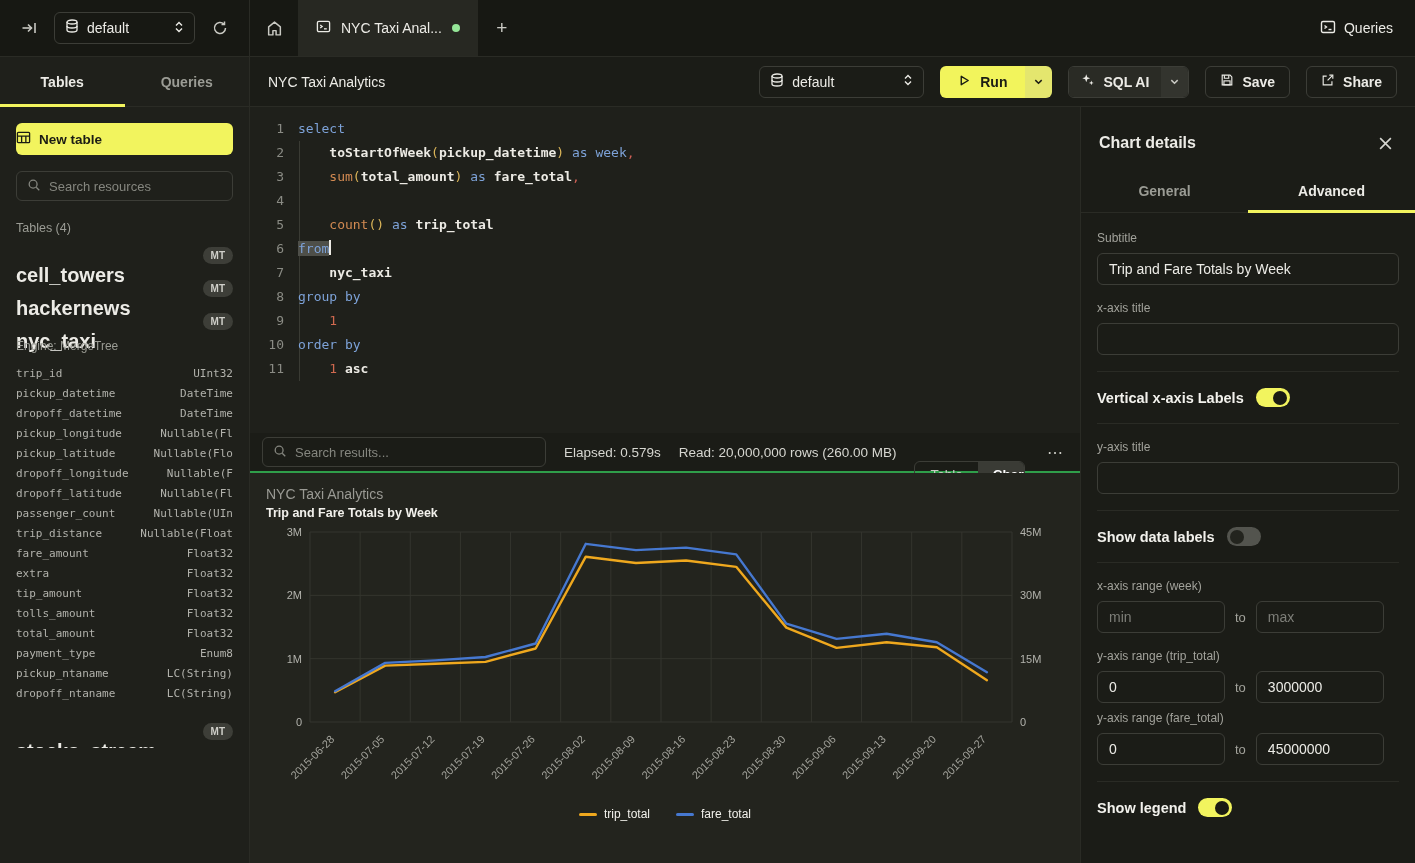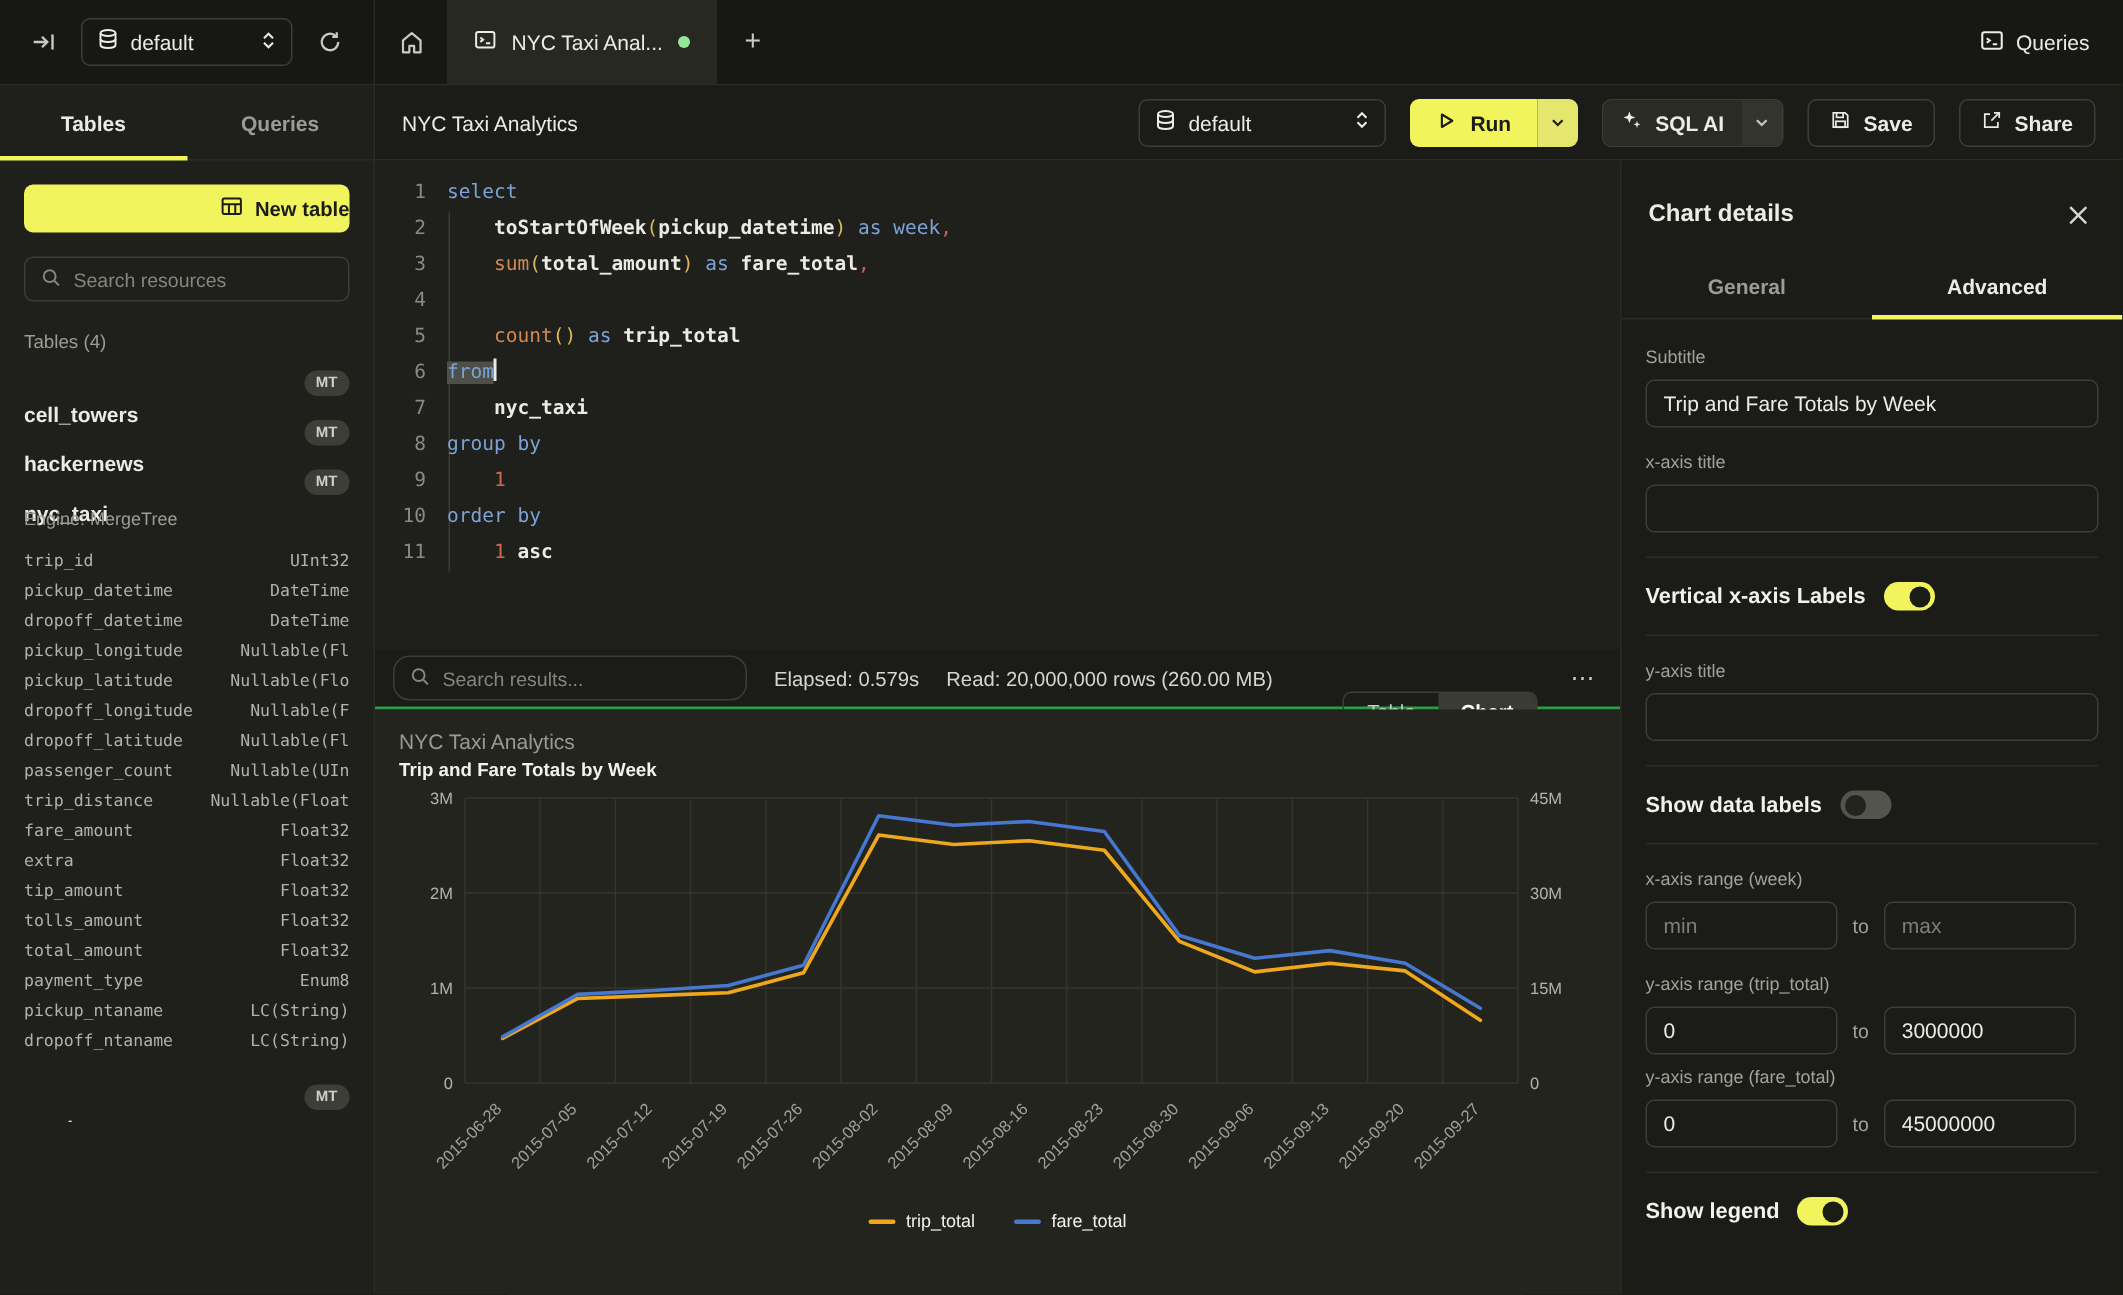--- a/index.html
+++ b/index.html
@@ -24,28 +24,28 @@
   .topbar-right { display:flex; align-items:center; padding:0 22px; gap:8px; color:#ecebe6; margin-left:auto; cursor:pointer; }
   
   .body-row { flex:1; display:flex; min-height:0; }
   
   .sidebar { width:250px; flex:none; background:#1f201b; border-right:1px solid #2a2b25; display:flex; flex-direction:column; overflow:hidden; }
   .side-tabs { height:50px; display:flex; border-bottom:1px solid #2a2b25; flex:none; }
   .side-tab { flex:1; display:flex; align-items:center; justify-content:center; color:#9b9c95; cursor:pointer; position:relative; font-weight:600; }
   .side-tab.active { color:#ecebe6; }
   .side-tab.active::after { content:""; position:absolute; left:0; right:0; bottom:-1px; height:3px; background:#f2f45e; }
   .new-table-btn { margin:16px; height:32px; flex:none; background:#f2f45e; color:#1b1c14; border:none; border-radius:6px;
-    font-weight:600; font-size:13.5px; display:flex; align-items:center; justify-content:flex-end; gap:8px; cursor:pointer; font-family:inherit; }
+    font-weight:600; font-size:13.5px; display:flex; align-items:center; justify-content:flex-start; gap:8px; cursor:pointer; font-family:inherit; }
   .search-box { margin:0 16px 14px; height:30px; flex:none; border:1px solid #3c3d37; border-radius:6px; display:flex; align-items:center; gap:8px; padding:0 10px; color:#85867f; }
   .search-box input { background:transparent; border:none; outline:none; color:#ecebe6; font-family:inherit; font-size:13px; width:100%; }
   .search-box input::placeholder { color:#85867f; }
   .section-label { color:#9b9c95; font-size:12.5px; padding:6px 16px 4px; }
   .table-list { overflow:hidden; }
   .table-row { display:flex; align-items:center; justify-content:space-between; padding:0 16px; height:33px; cursor:pointer; }
-  .table-name { font-weight:600; font-size:14px; color:#ecebe6;margin-top:40px; }
+  .table-name { font-weight:600; font-size:20px; color:#ecebe6;margin-top:40px; }
   .mt-badge { background:#3d3e38; color:#cfcfc9; font-size:10px; font-weight:700; border-radius:9px; padding:3px 8px; }
   .engine-line { color:#9b9c95; font-size:12px; padding:1px 16px 8px; }
   .cols { padding:2px 16px 12px; font-family:"DejaVu Sans Mono", monospace; font-size:11px; color:#b2b2ac; }
   .col-row { display:flex; justify-content:space-between; height:20px; align-items:center; white-space:nowrap; overflow:hidden; }
   .col-type { margin-left:8px; }
   
   .right-of-sidebar { flex:1; display:flex; flex-direction:column; min-width:0; }
   .toolbar { height:50px; flex:none; display:flex; align-items:center; padding:0 18px; gap:16px; background:#1b1c17; border-bottom:1px solid #2a2b25; }
   .toolbar-title { font-size:14px; color:#ecebe6; margin-right:auto; }
   .db-select.toolbar-db { width:165px; }
@@ -69,21 +69,21 @@
   .fn { color:#d28a52; }
   .id { color:#eceae4; font-weight:bold; }
   .par { color:#dcb659; }
   .pun { color:#cd5f55; }
   .num { color:#d0694f; }
   .pl { color:#eceae4; }
   .sel { background:#4e4f49; }
   .caret { display:inline-block; width:1.5px; height:15px; background:#eceae4; vertical-align:-2px; }
   
   .results-bar { height:40px; flex:none; background:#1b1c17; display:flex; align-items:center; padding:0 12px; gap:18px; border-bottom:2px solid #2f9e4a; }
-  .results-search { width:236px; height:30px;border-radius:11px; }
+  .results-search { width:284px; height:30px; }
   .stat-text { color:#d6d6d0; font-size:13.5px; white-space:nowrap; }
   .seg-control { margin-left:auto; display:flex; border:1px solid #3c3d37; border-radius:6px; overflow:hidden;margin-top:44px; }
   .seg { padding:5px 15px; font-size:13.5px; color:#c9c9c3; cursor:pointer; }
   .seg.active { background:#3a3b35; color:#ffffff; font-weight:600; }
   .more-btn { color:#c9c9c3; font-size:16px; letter-spacing:1px; cursor:pointer; padding:0 4px; }
   
   .chart-section { height:390px; flex:none; background:#23241e; padding:12px 16px 0; overflow:hidden; }
   .chart-title { color:#9a9a94; font-size:14px; line-height:19px; }
   .chart-subtitle { color:#f2f1ec; font-size:12.5px; font-weight:700; line-height:18px; margin-bottom:2px; }
   .chart-svg-wrap { position:relative; }

